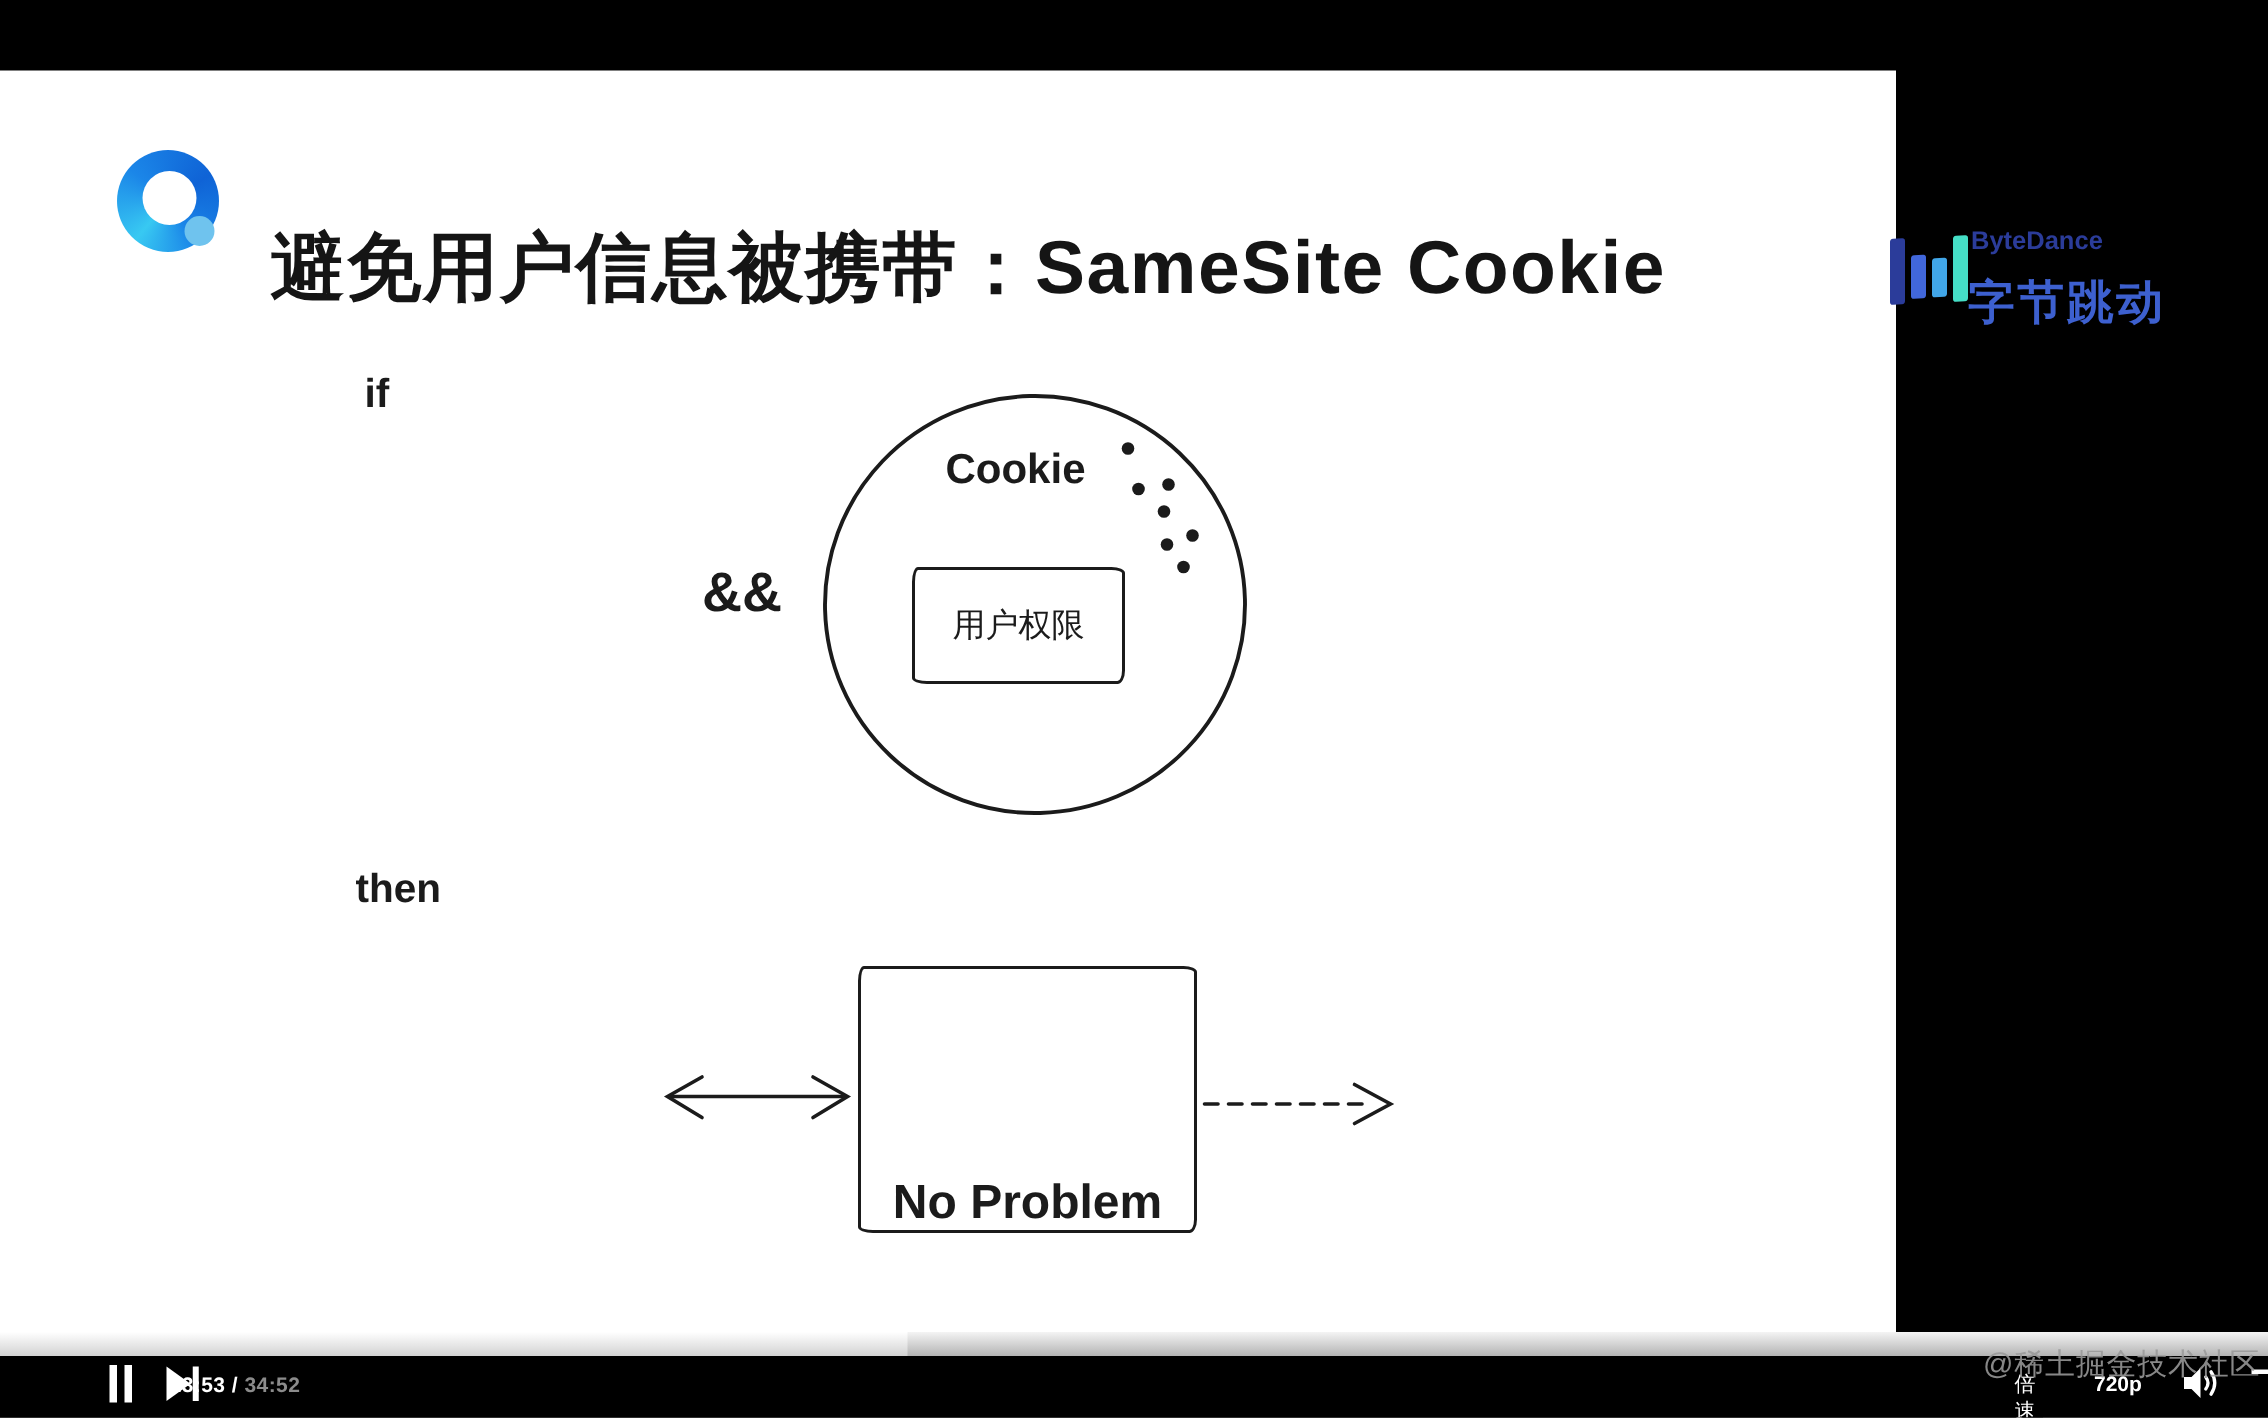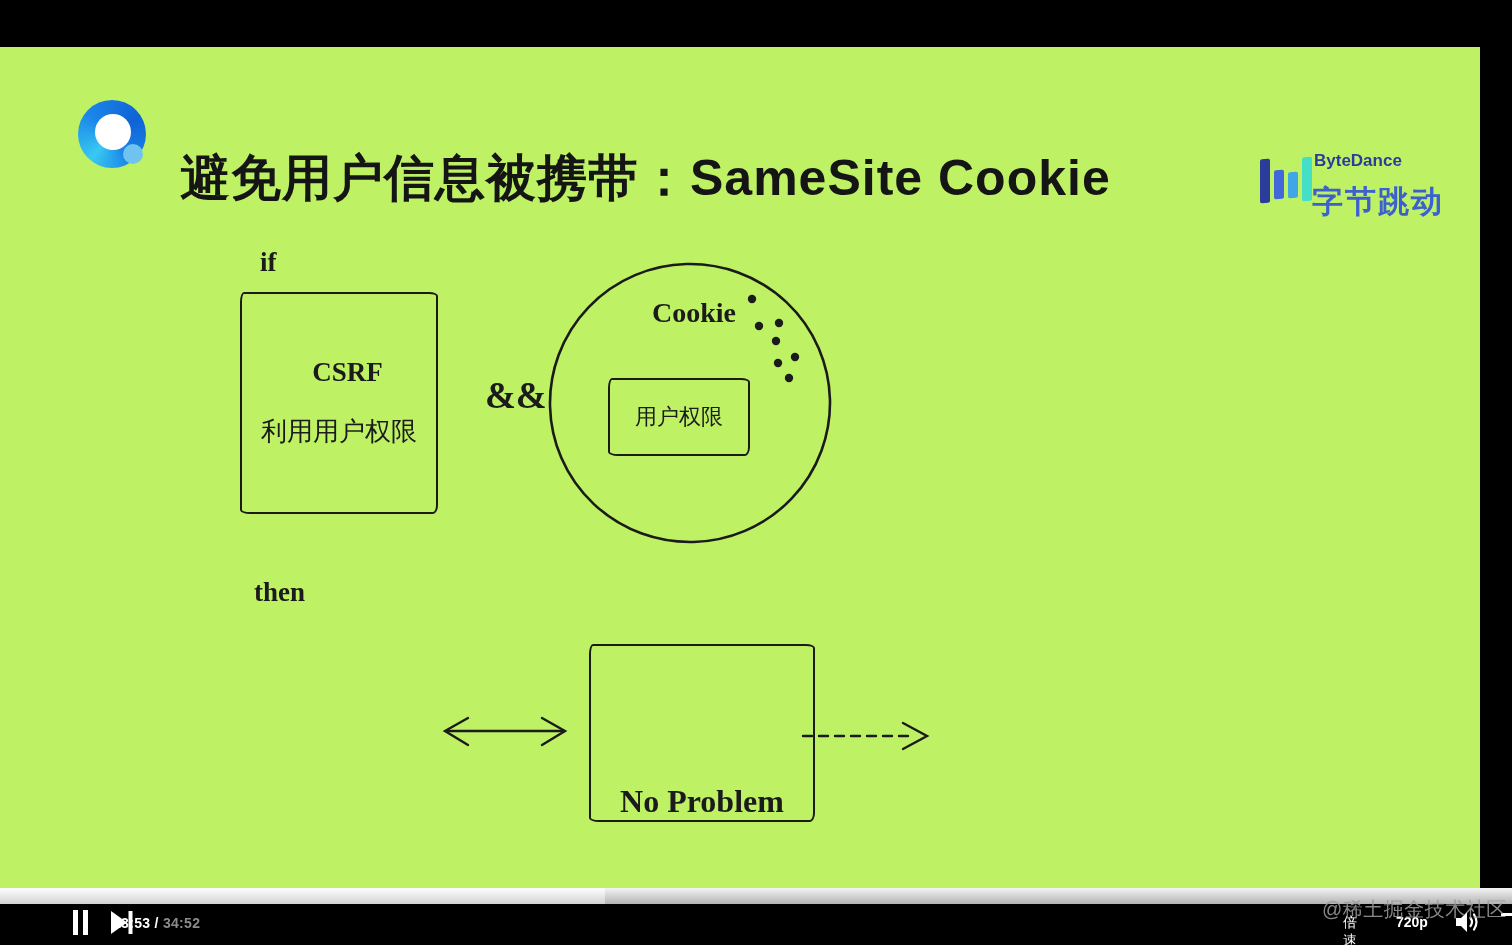--- a/index.html
+++ b/index.html
@@ -3,21 +3,21 @@
 <meta charset="utf-8">
 <style>
   * { margin:0; padding:0; box-sizing:border-box; }
   html,body { width:1512px; height:945px; background:#000; overflow:hidden; }
   body { font-family:"Liberation Sans", sans-serif; position:relative; }
 
   .page { position:absolute; left:0; top:0; width:1512px; height:945px; }
 
   .top-bar { position:absolute; left:0; top:0; width:1512px; height:47px; background:#000; }
 
-  .stage { position:absolute; left:0; top:47px; width:1480px; height:841px; background:#bef264; }
+  .stage { position:absolute; left:0; top:47px; width:1264px; height:841px; background:#ffffff; }
 
   
   .q-logo { position:absolute; left:78px; top:53px; width:68px; height:68px; }
   .q-ring { position:absolute; inset:0; border-radius:50%;
             background:conic-gradient(from 220deg, #38c9f2, #1b86e8 25%, #0f63d6 55%, #1b86e8 80%, #38c9f2); }
   .q-ring::after { content:""; position:absolute; left:17px; top:14px; width:36px; height:36px;
             border-radius:50%; background:#ffffff; }
   .q-dot { position:absolute; right:3px; bottom:4px; width:20px; height:20px; border-radius:50%;
             background:#6fc3ee; }
 
@@ -28,21 +28,21 @@
   .bd-bars { position:absolute; left:0; top:52px; width:56px; height:50px; }
   .bd-bar { position:absolute; border-radius:2px; }
   .bd-bar1 { left:2px;  top:2px;  width:10px; height:44px; background:#2b3c9a; transform:skewY(-4deg); }
   .bd-bar2 { left:16px; top:13px; width:10px; height:29px; background:#4167db; transform:skewY(-4deg); }
   .bd-bar3 { left:30px; top:15px; width:10px; height:26px; background:#41a6e8; transform:skewY(-4deg); }
   .bd-bar4 { left:44px; top:0px;  width:10px; height:44px; background:#45dec6; transform:skewY(-4deg); }
   .bd-en { position:absolute; left:56px; top:46px; font-size:17px; font-weight:700; color:#2b3c9a; }
   .bd-cn { position:absolute; left:54px; top:64px; font-size:31px; font-weight:600; color:#3d60cf; letter-spacing:2px; white-space:nowrap;margin-top:12px; }
 
   
-  .mono { font-family:Liberation Serif, serif;margin-left:17px; }
+  .mono { font-family:Liberation Sans, sans-serif; }
   .sketch-box { position:absolute; border:2.5px solid #1b1b1b; background:transparent;
             border-radius:4px 9px 5px 10px / 10px 4px 9px 4px;
             display:flex; flex-direction:column; align-items:center; justify-content:center;
             color:#1b1b1b; }
   .diagram-label { position:absolute; color:#1b1b1b; font-weight:600; }
 
   .if-label   { left:243px; top:200px; font-size:27px; }
   .then-label { left:237px; top:530px; font-size:27px; }
   .and-op     { left:468px; top:327px; font-size:37px; font-weight:700; }
 
@@ -132,24 +132,20 @@
         <path d="M542 671 L 565 684 L 542 698"></path>
       </g>
       <g stroke="#1b1b1b" stroke-width="2.4" fill="none" stroke-linecap="round">
         <path d="M803 689 L 914 689" stroke-dasharray="9 7"></path>
         <path d="M903 676 L 927 689 L 903 702"></path>
       </g>
     </svg>
 
     <div class="diagram-label mono if-label">if</div>
 
-    <div class="sketch-box csrf-box">
-      <div class="t1 mono">CSRF</div>
-      <div class="t2">利用用户权限</div>
-    </div>
 
     <div class="diagram-label mono and-op">&amp;&amp;</div>
 
     <div class="cookie-label mono">Cookie</div>
 
     <div class="sketch-box user-perm-box">
       <div>用户权限</div>
     </div>
 
     <div class="diagram-label mono then-label">then</div>

